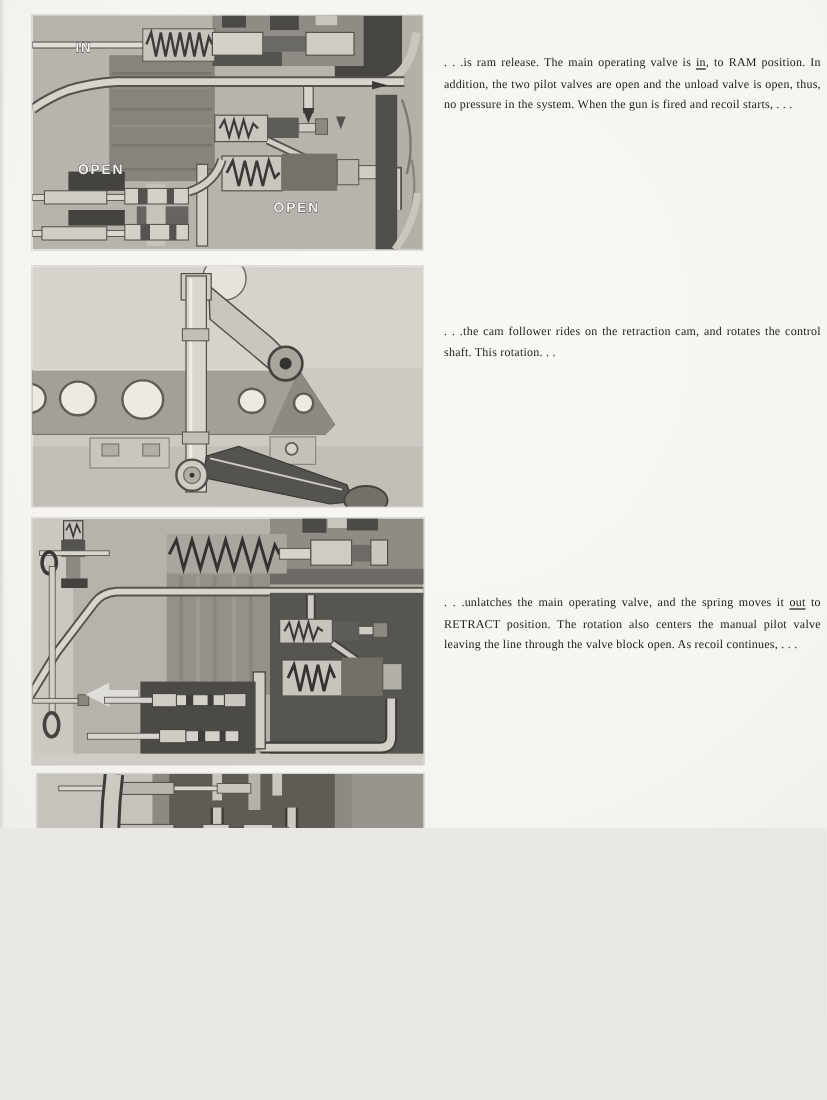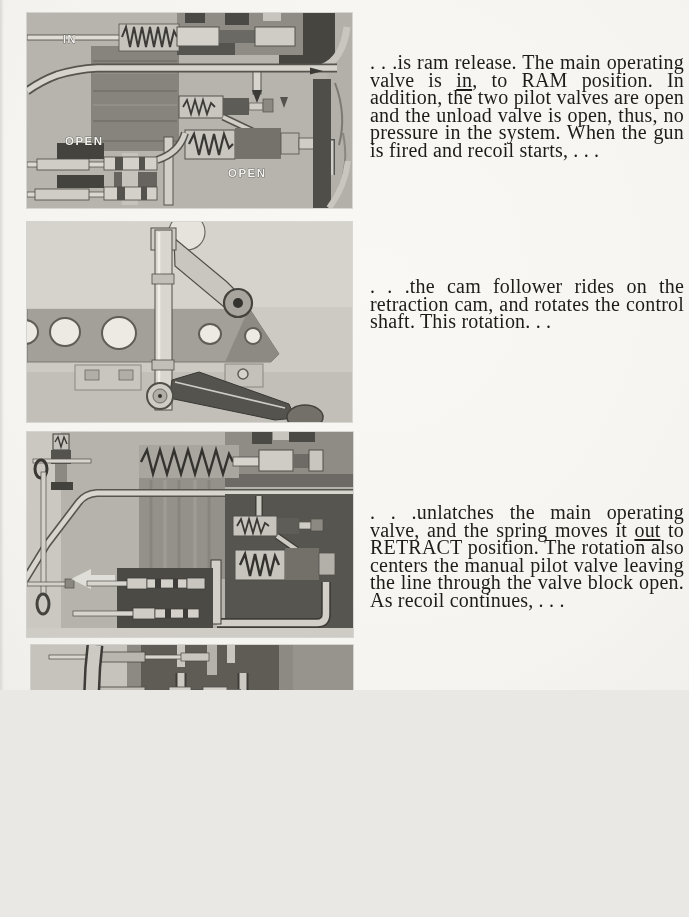--- a/index.html
+++ b/index.html
@@ -11,21 +11,21 @@
     overflow:hidden;
   }
   .page::before{ 
     content:"";position:absolute;left:0;top:0;bottom:0;width:4px;
     background:linear-gradient(90deg,#d9d8d4,rgba(217,216,212,0));
   }
   .figure{position:absolute;box-shadow:0 0 0 1px rgba(120,118,112,.25);}
   .figure svg{display:block;}
   .para{
     position:absolute;width:314px;color:#1d1c19;
-    font-size:20px;line-height:17.6px;text-align:justify;
+    font-size:10px;line-height:17.6px;text-align:justify;
     letter-spacing:.2px;
   }
   .para span.u{text-decoration:underline;text-underline-offset:2px;}
   .pageno{
     position:absolute;left:308px;top:868px;width:120px;
     color:#2a2925;font-size:14.5px;letter-spacing:1px;
   }
   text.figlabel{
     font-family:"Liberation Sans", sans-serif;font-weight:bold;
     fill:#f3f2ee;stroke:#3a3834;stroke-width:.7;letter-spacing:1.5px;

